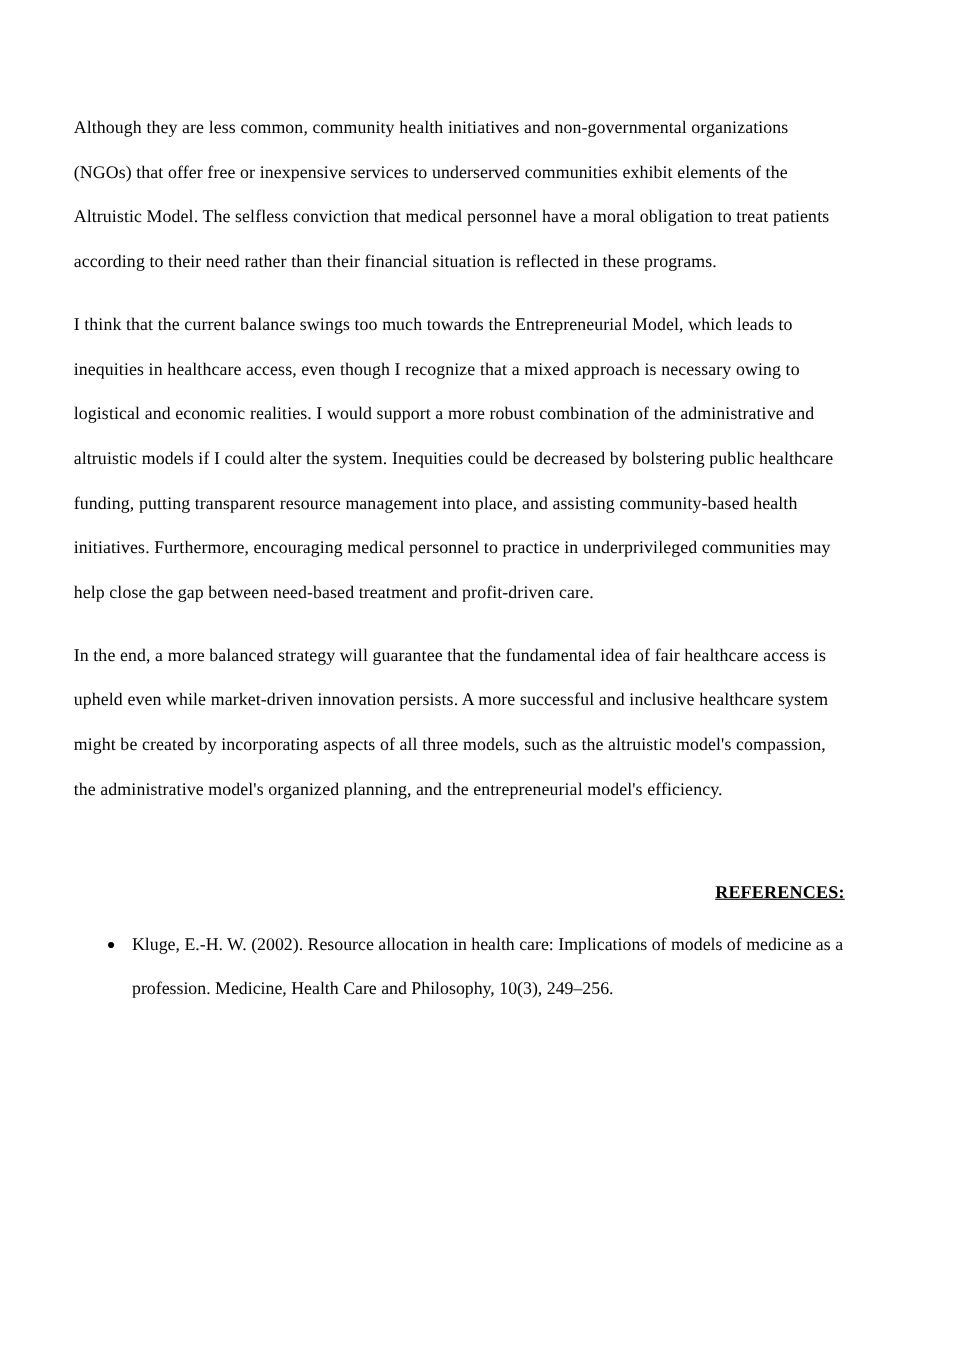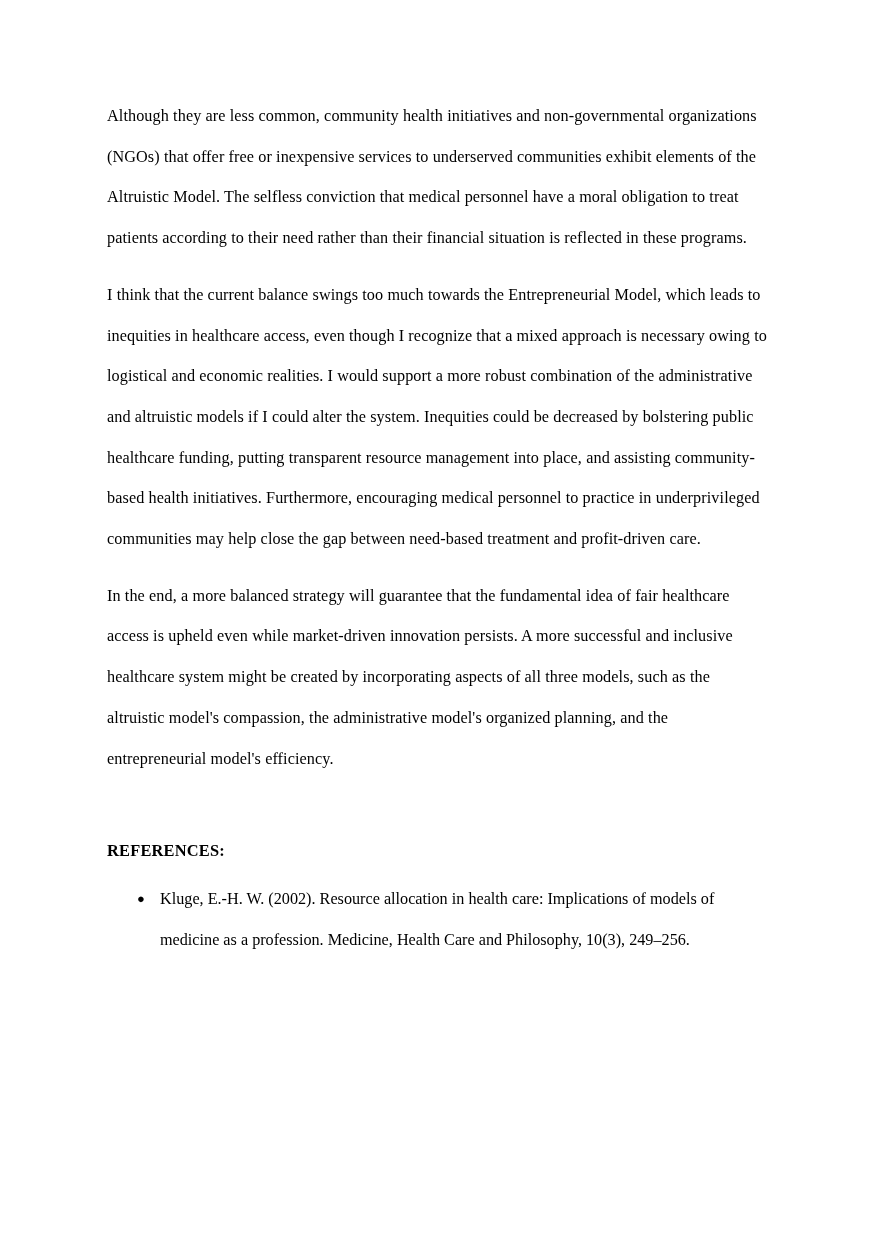--- a/index.html
+++ b/index.html
@@ -12,42 +12,44 @@
     height: 1243px;
     font-family: "Liberation Serif", "DejaVu Serif", serif;
     color: #000000;
     position: relative;
     overflow: hidden;
   }
   .page {
     box-sizing: border-box;
     width: 880px;
     height: 1243px;
-    padding: 96px 112px 60px 107px;
+    padding: 96px 112px 60px 67px;
     background: #ffffff;
   }
   .para {
     font-size: 16.2px;
     line-height: 40.7px;
     text-align: left;
     margin: 0 0 16px 0;
     letter-spacing: 0.1px;
   }
   .para:last-of-type {
     margin-bottom: 0;
   }
   .spacer-large {
     height: 58px;
   }
   .refs-heading {
     font-size: 16.4px;
     font-weight: bold;
+    text-decoration: underline;
     line-height: 28px;
     margin: 0 0 14px 0;
     letter-spacing: 0.2px;
+    text-align: right;
   }
   ul.ref-list {
     margin: 0;
     padding: 0;
     list-style: none;
   }
   ul.ref-list li {
     position: relative;
     padding-left: 53px;
     font-size: 16.2px;

